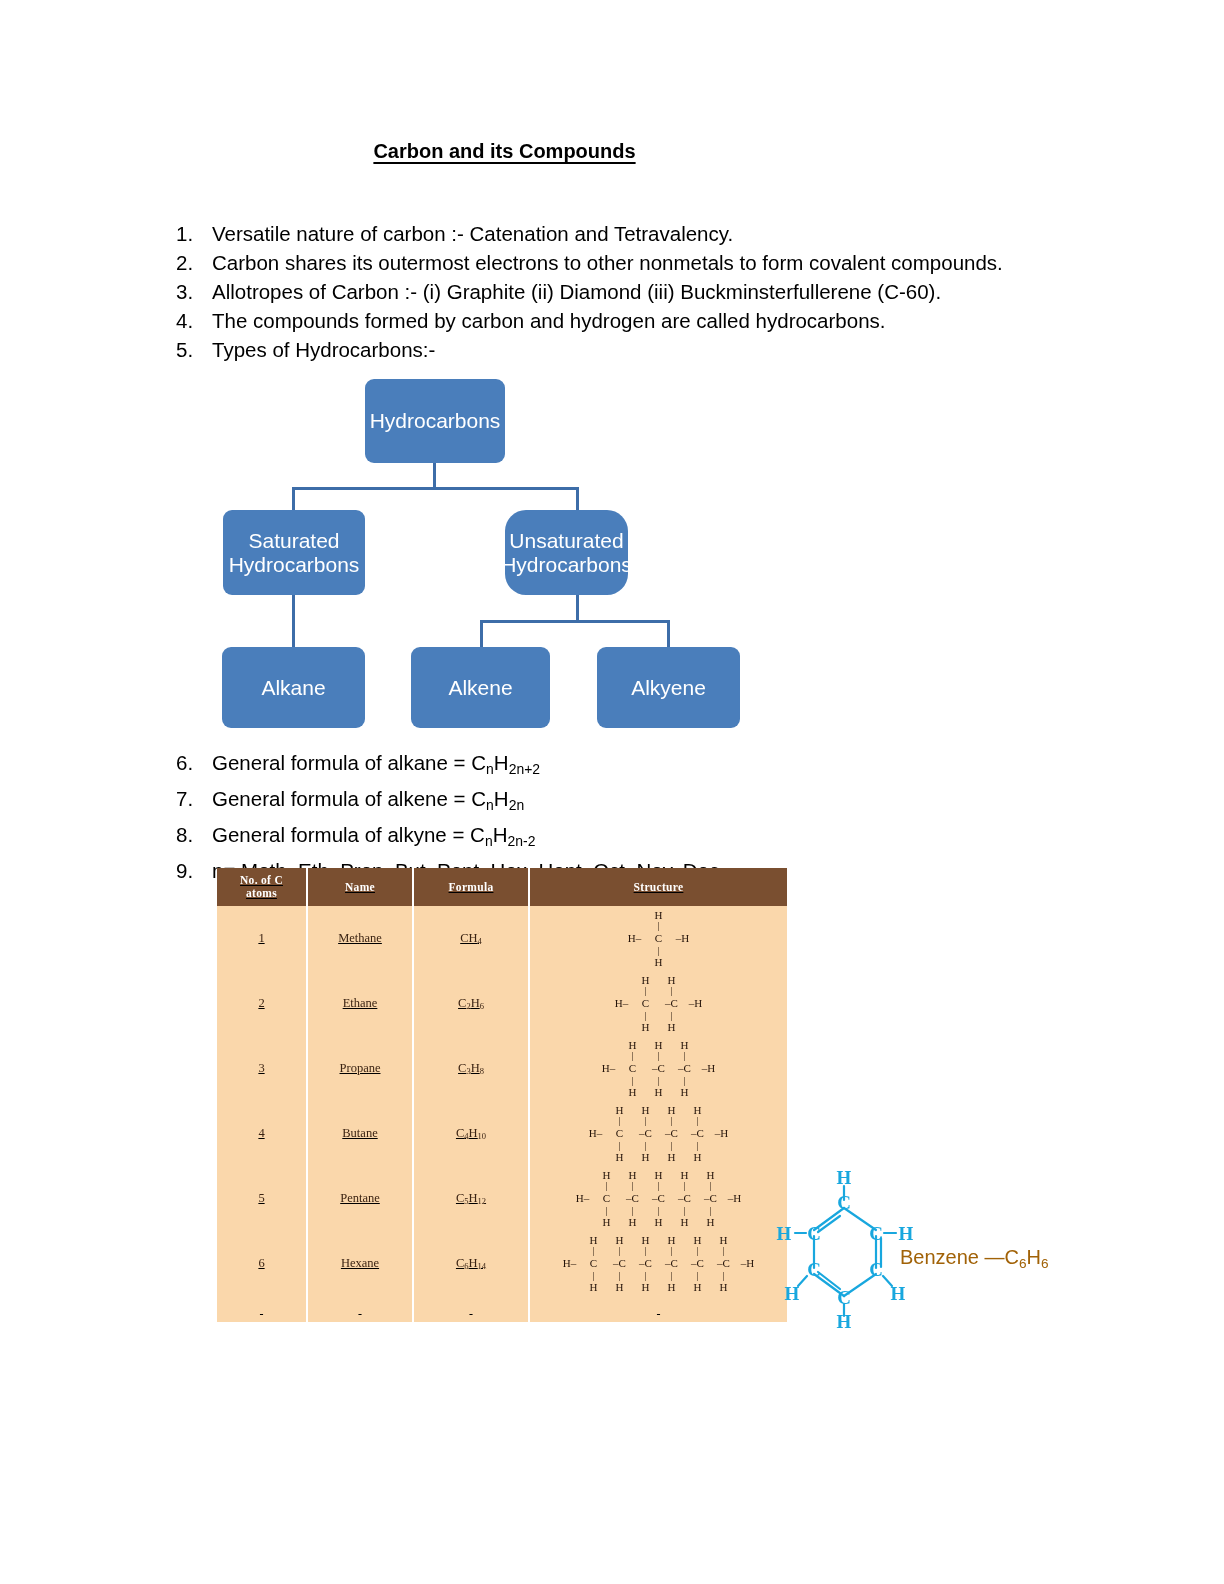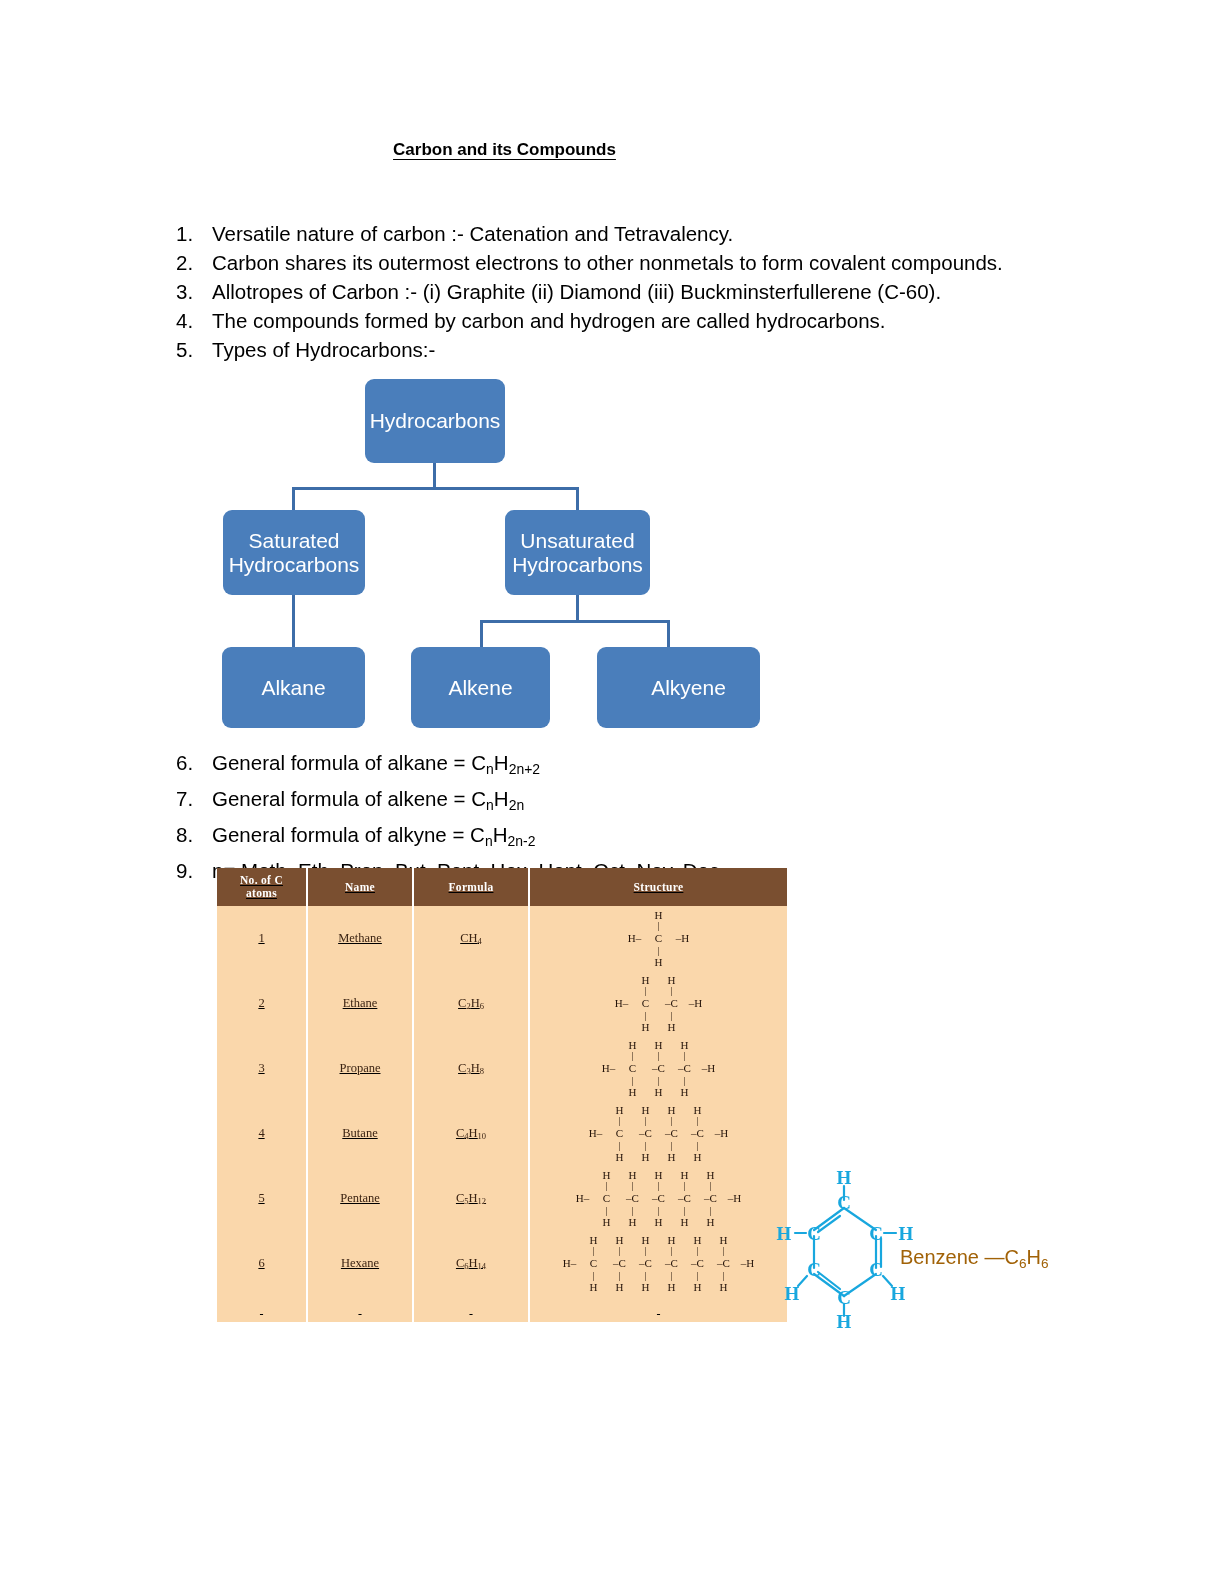--- a/index.html
+++ b/index.html
@@ -16,21 +16,21 @@
     overflow: hidden;
   }
 
   
   #page-title {
     position: absolute;
     top: 140px;
     left: 0;
     width: 1009px;
     text-align: center;
-    font-size: 17px;
+    font-size: 20px;
     font-weight: bold;
     letter-spacing: 0px;
   }
   #page-title span.u {
     text-decoration: underline;
     text-underline-offset: 4px;
   }
 
   
   .note-list {
@@ -221,33 +221,33 @@
   <div class="fc-line" style="left:667px; top:620px; width:3px; height:28px;"></div>
 
   <div class="fc-box" style="left:365px; top:379px; width:140px; height:84px;">
     <span>Hydrocarbons</span>
   </div>
 
   <div class="fc-box" style="left:223px; top:510px; width:142px; height:85px;">
     <span><span>Saturated</span><br><span>Hydrocarbons</span></span>
   </div>
 
-  <div class="fc-box" style="left:505px; top:510px; width:145px; height:85px;">
+  <div class="fc-box" style="left:505px; top:510px; width:123px; height:85px;border-radius:21px;">
     <span><span>Unsaturated</span><br><span>Hydrocarbons</span></span>
   </div>
 
   <div class="fc-box" style="left:222px; top:647px; width:143px; height:81px;">
     <span>Alkane</span>
   </div>
 
   <div class="fc-box" style="left:411px; top:647px; width:139px; height:81px;">
     <span>Alkene</span>
   </div>
 
-  <div class="fc-box" style="left:597px; top:647px; width:143px; height:81px;padding-left:20px;">
+  <div class="fc-box" style="left:597px; top:647px; width:143px; height:81px;">
     <span>Alkyene</span>
   </div>
 </div>
 
 <div class="note-list" id="list-bottom">
   <div class="note-item">
     <span class="note-num">6.</span>
     <span class="note-text"><span>General formula of alkane = C</span><sub>n</sub><span>H</span><sub>2n+2</sub></span>
   </div>
   <div class="note-item">

